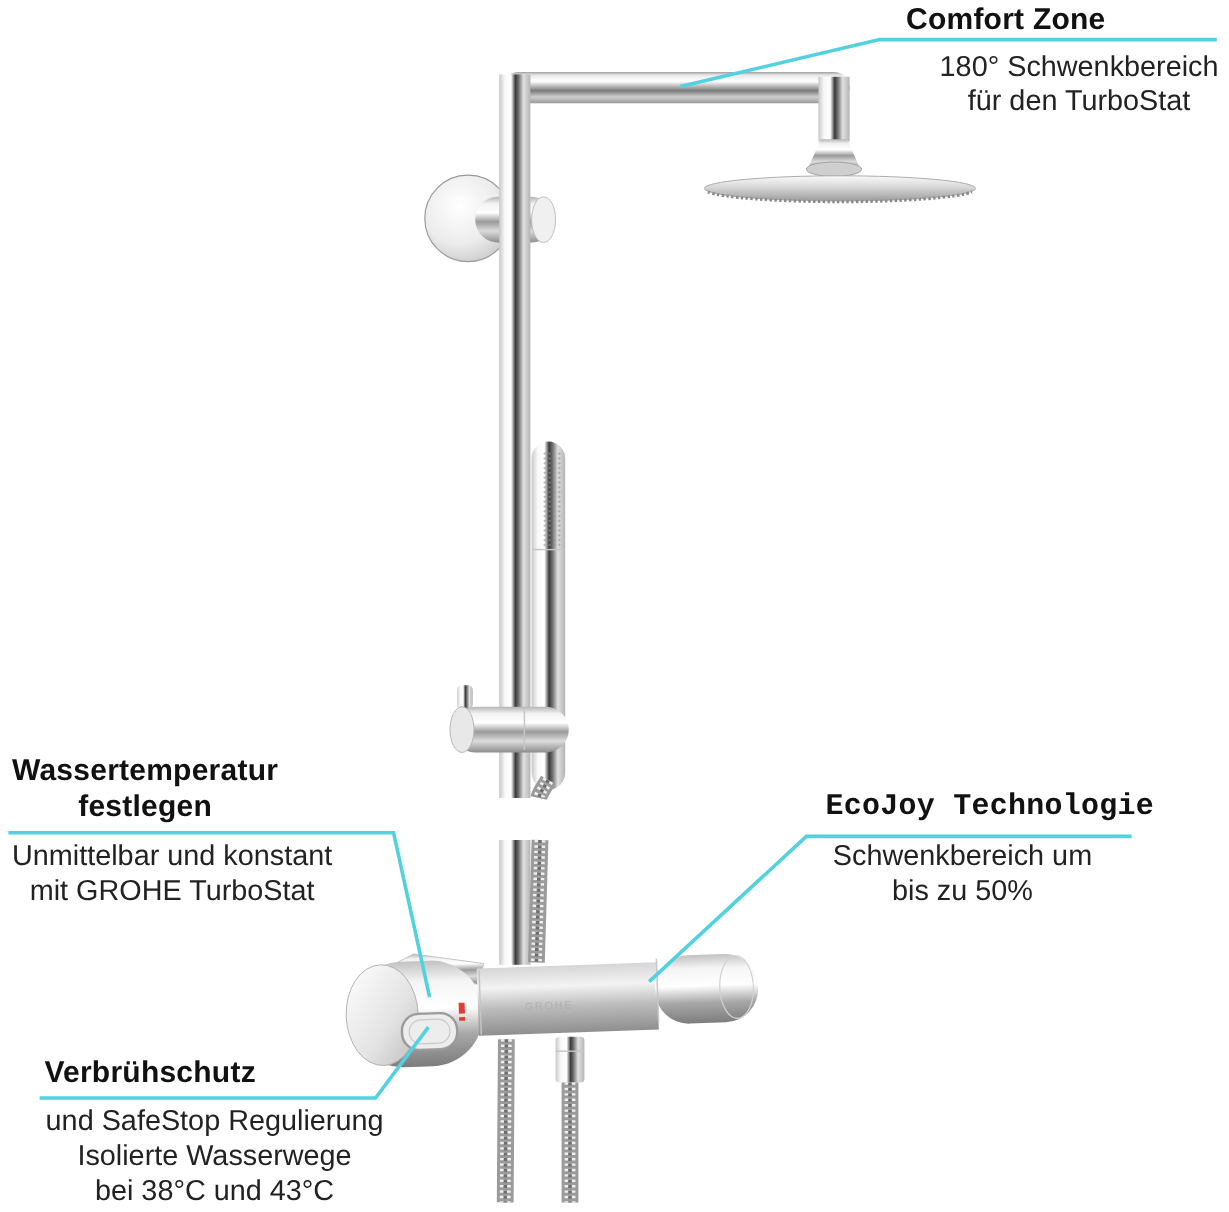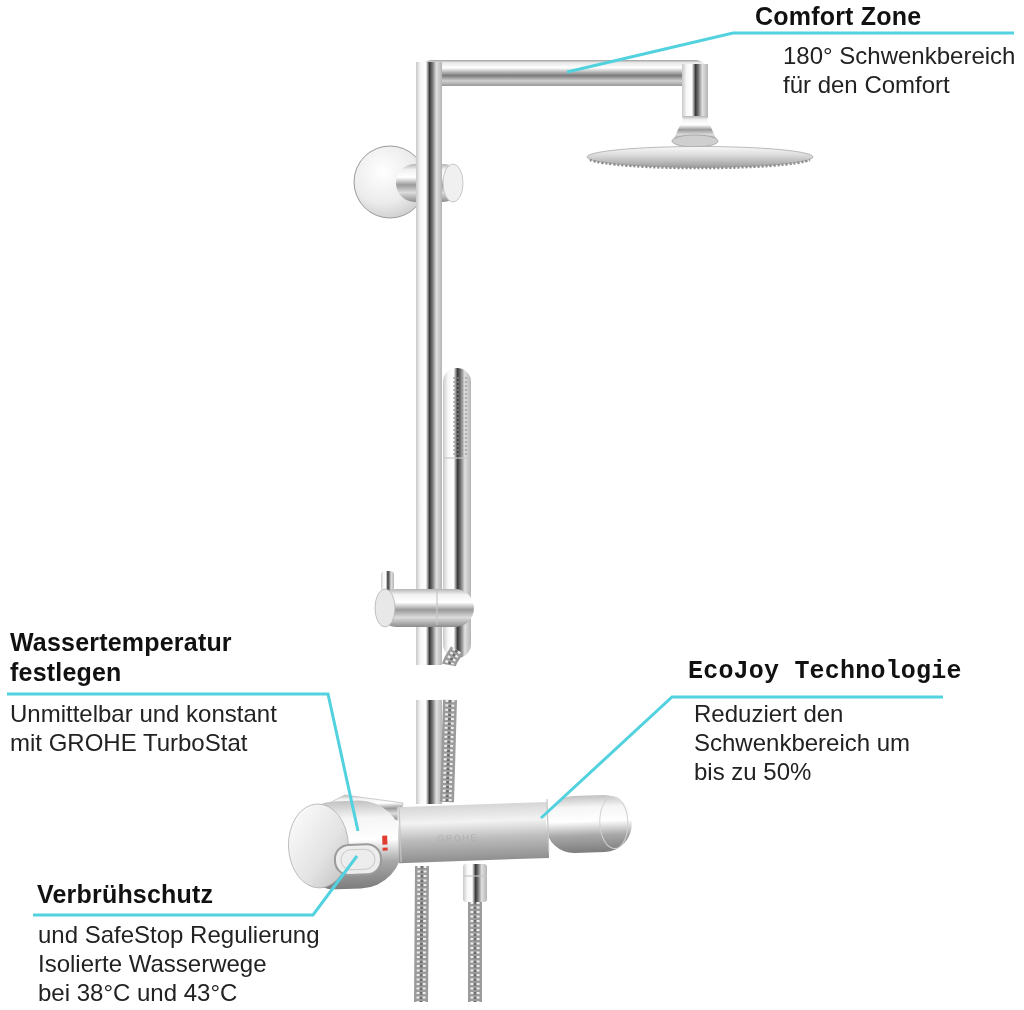--- a/index.html
+++ b/index.html
@@ -4,21 +4,21 @@
 <style>
   html,body{margin:0;padding:0;background:#ffffff;}
   #canvas{
     position:relative;
     width:1024px;height:1010px;
     background:#ffffff;
     font-family:"Liberation Sans", sans-serif;
     overflow:hidden;
   }
   #artwork{position:absolute;left:0;top:0;}
-  .ann{position:absolute;color:#1a1a1a;}
+  .ann{position:absolute;color:#1a1a1a;text-align:center;}
   .ann-title{font-size:25px;font-weight:700;line-height:30px;color:#111111;letter-spacing:0.2px;}
   .ann-body{font-size:24px;font-weight:400;line-height:29px;color:#222222;}
   
   .hose-base{stroke:#9b9b9b;stroke-width:14;fill:none;}
   .hose-rib{stroke:#efefef;stroke-width:9;fill:none;stroke-dasharray:2 2.5;}
   .hose-core{stroke:#6e6e6e;stroke-width:3;fill:none;stroke-dasharray:2.5 2;}
   .leader{stroke:#52d1df;stroke-width:3;fill:none;}
   .seam{stroke:#c6c6c6;stroke-width:1.2;}
 </style>
 </head>
@@ -178,37 +178,36 @@
       <polyline class="leader" points="943,697 672,697 541,818"></polyline>
       <polyline class="leader" points="33,915 313,915 357,856"></polyline>
     </g>
   </svg>
 
   <div class="ann" style="left:755px;top:1px;">
     <div class="ann-title">Comfort Zone</div>
   </div>
   <div class="ann ann-body" style="left:783px;top:41px;">
     <div>180° Schwenkbereich</div>
-    <div>für den Comfort</div>
+    <div>für den TurboStat</div>
   </div>
 
   <div class="ann ann-body" style="left:10px;top:699px;">
     <div>Unmittelbar und konstant</div>
     <div>mit GROHE TurboStat</div>
   </div>
   <div class="ann" style="left:10px;top:627px;">
     <div class="ann-title">Wassertemperatur</div>
     <div class="ann-title">festlegen</div>
   </div>
 
   <div class="ann" style="left:688px;top:657px;font-family:Liberation Mono, monospace;">
     <div class="ann-title">EcoJoy Technologie</div>
   </div>
   <div class="ann ann-body" style="left:694px;top:699px;">
-    <div>Reduziert den</div>
     <div>Schwenkbereich um</div>
     <div>bis zu 50%</div>
   </div>
 
   <div class="ann" style="left:37px;top:879px;">
     <div class="ann-title">Verbrühschutz</div>
   </div>
   <div class="ann ann-body" style="left:38px;top:920px;">
     <div>und SafeStop Regulierung</div>
     <div>Isolierte Wasserwege</div>

